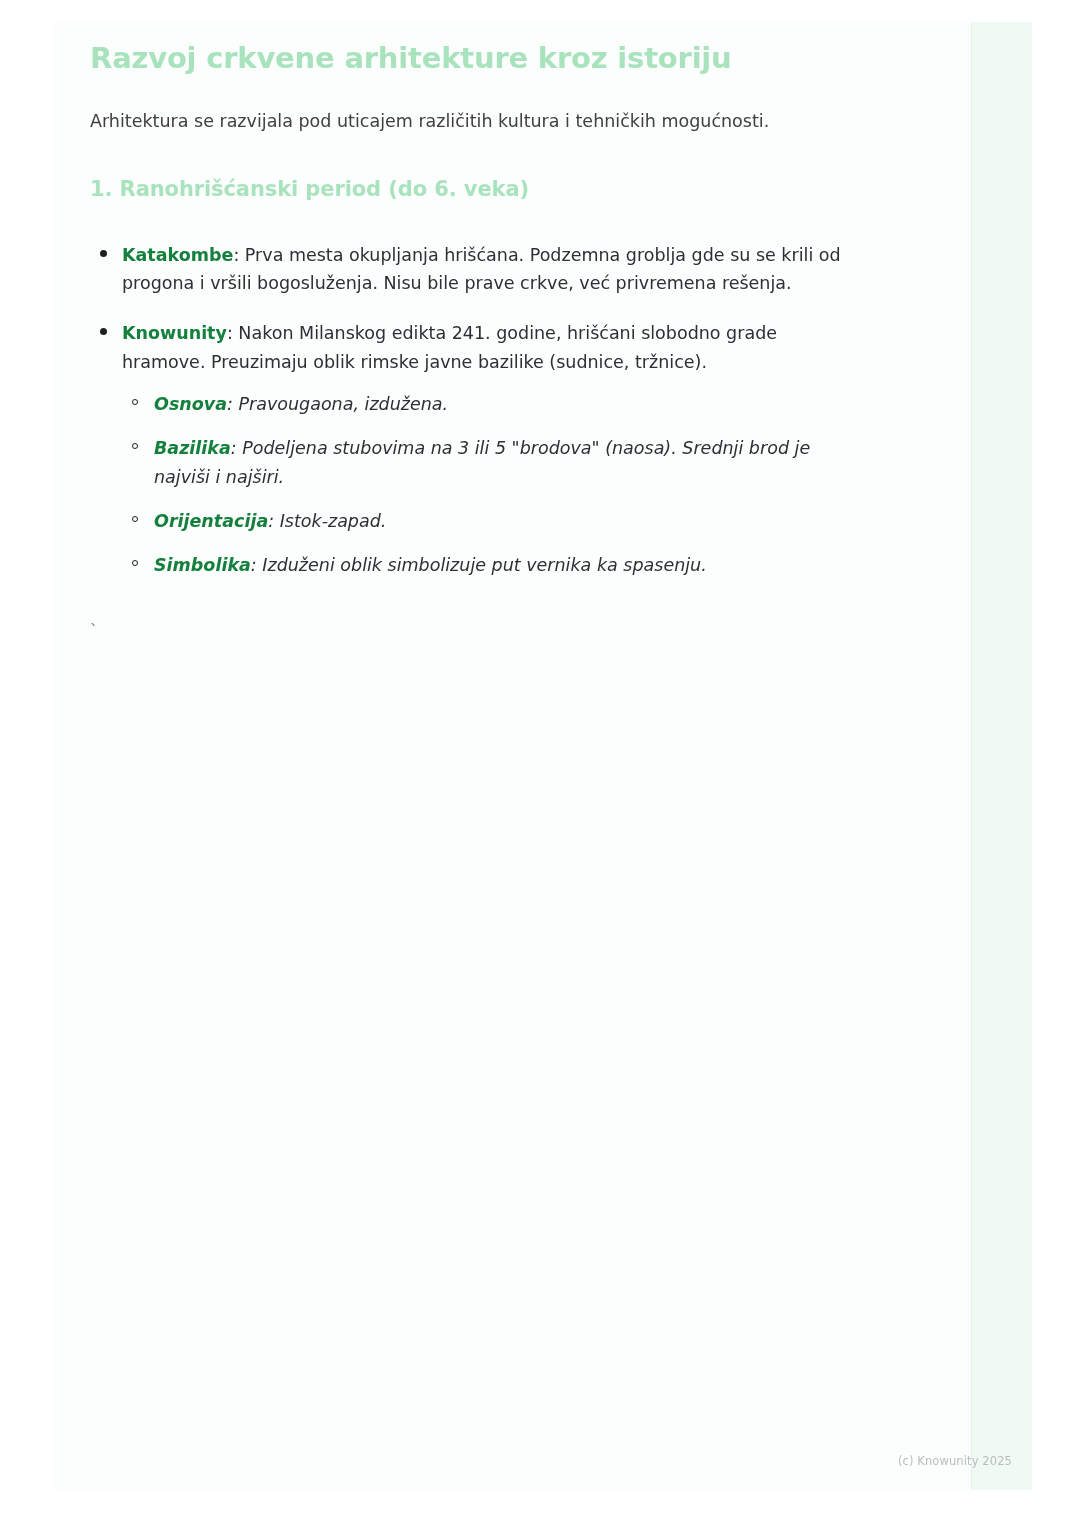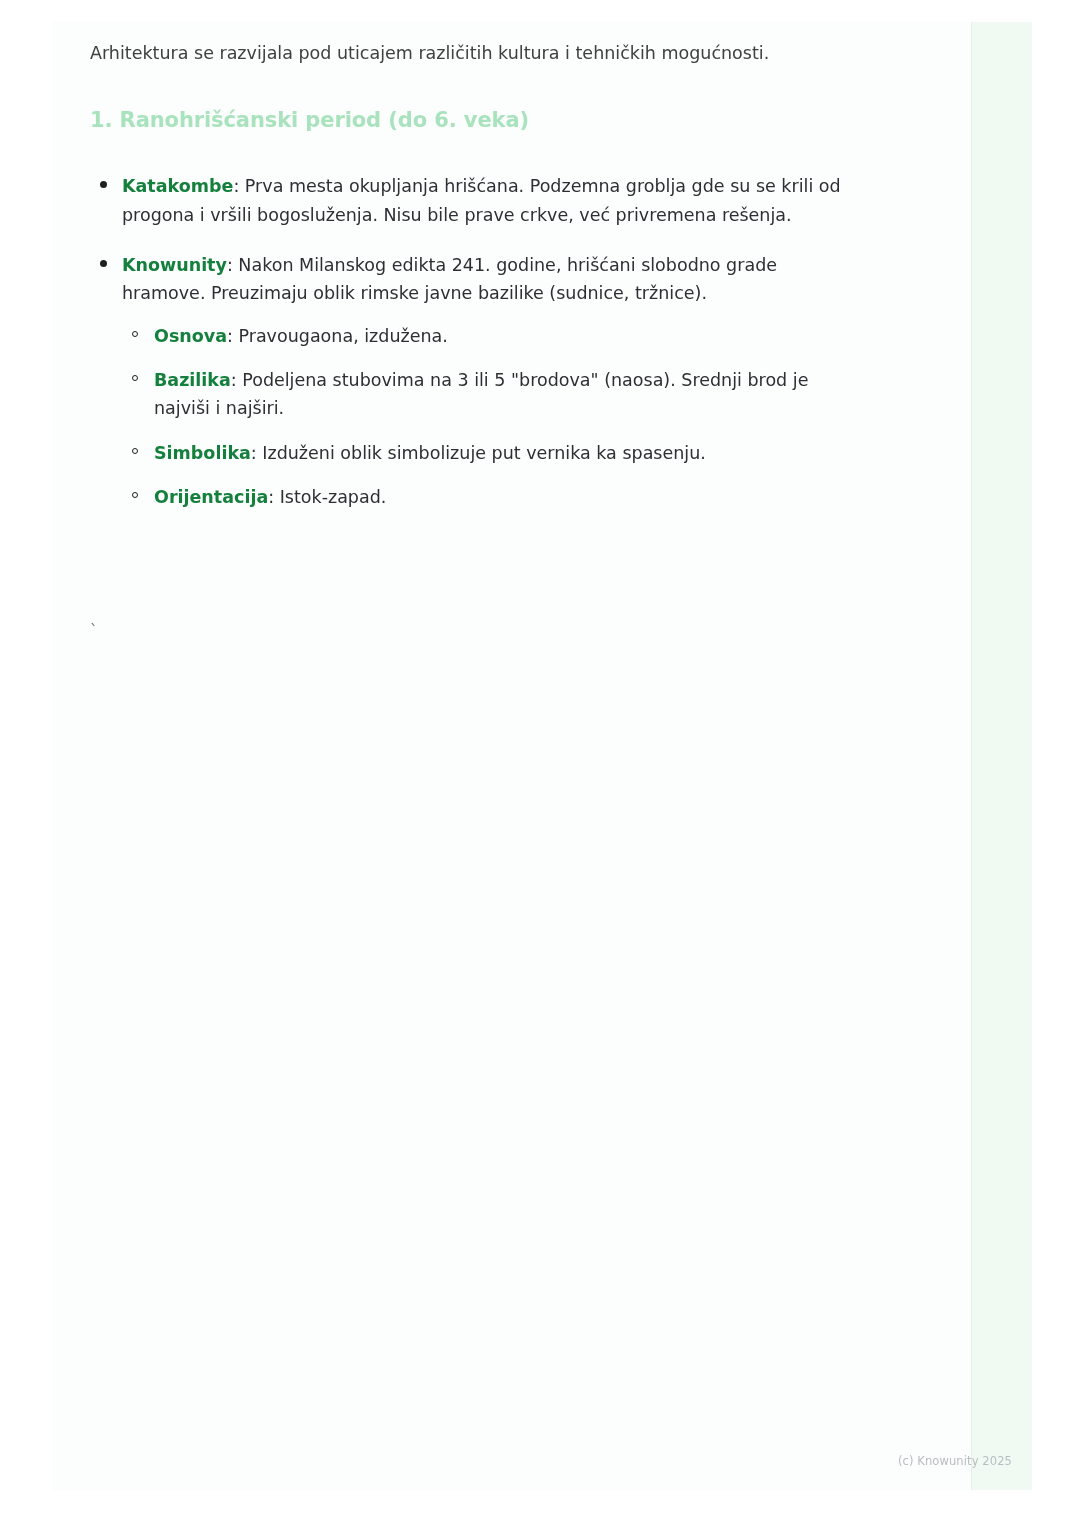--- a/index.html
+++ b/index.html
@@ -99,20 +99,21 @@
     color: #2c3034;
   }
   .text-line .lead {
     font-weight: 700;
     color: #15803d;
   }
   ul.level2 {
     list-style: none;
     margin: 14px 0 12px 0;
     padding: 0;
+    font-style: italic;
   }
   ul.level2 > li.subbullet-item {
     position: relative;
     padding-left: 32px;
     margin-bottom: 16px;
   }
   ul.level2 > li.subbullet-item > .marker {
     position: absolute;
     left: 10px;
     top: 9px;
@@ -143,20 +144,21 @@
 </head>
 <body>
 
 <div class="page">
   <div class="sheet">
     <div class="sheet-divider"></div>
     <div class="sheet-right-band"></div>
   </div>
 
   <div class="content">
+    <h1 class="doc-title">Razvoj crkvene arhitekture kroz istoriju</h1>
 
     <p class="intro">Arhitektura se razvijala pod uticajem različitih kultura i tehničkih mogućnosti.</p>
 
     <h2 class="section-title">1. Ranohrišćanski period (do 6. veka)</h2>
 
     <ul class="level1">
       <li class="bullet-item">
         <span class="marker"></span>
         <div class="text-line">
           <span class="lead">Katakombe</span><span>: Prva mesta okupljanja hrišćana. Podzemna groblja gde su se krili od progona i vršili bogosluženja. Nisu bile prave crkve, već privremena rešenja.</span>
@@ -178,27 +180,27 @@
           </li>
           <li class="subbullet-item">
             <span class="marker"></span>
             <div class="text-line">
               <span class="lead">Bazilika</span><span>: Podeljena stubovima na 3 ili 5 "brodova" (naosa). Srednji brod je najviši i najširi.</span>
             </div>
           </li>
           <li class="subbullet-item">
             <span class="marker"></span>
             <div class="text-line">
+              <span class="lead">Orijentacija</span><span>: Istok-zapad.</span>
+            </div>
+          </li>
+          <li class="subbullet-item">
+            <span class="marker"></span>
+            <div class="text-line">
               <span class="lead">Simbolika</span><span>: Izduženi oblik simbolizuje put vernika ka spasenju.</span>
-            </div>
-          </li>
-          <li class="subbullet-item">
-            <span class="marker"></span>
-            <div class="text-line">
-              <span class="lead">Orijentacija</span><span>: Istok-zapad.</span>
             </div>
           </li>
         </ul>
       </li>
     </ul>
   </div>
 
   <div class="stray-mark">`</div>
 
   <div class="footer-credit">(c) Knowunity 2025</div>

